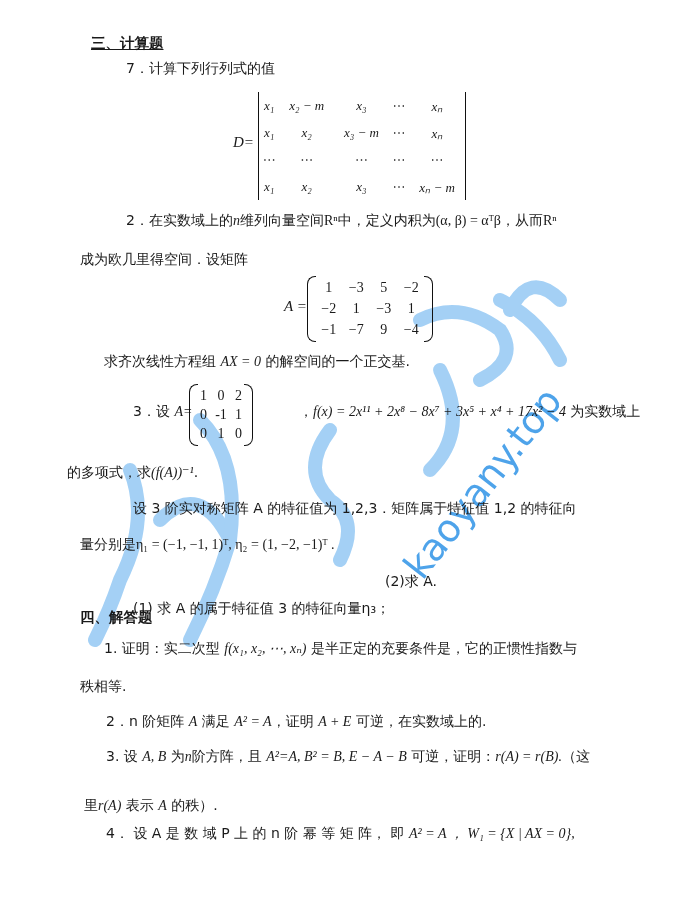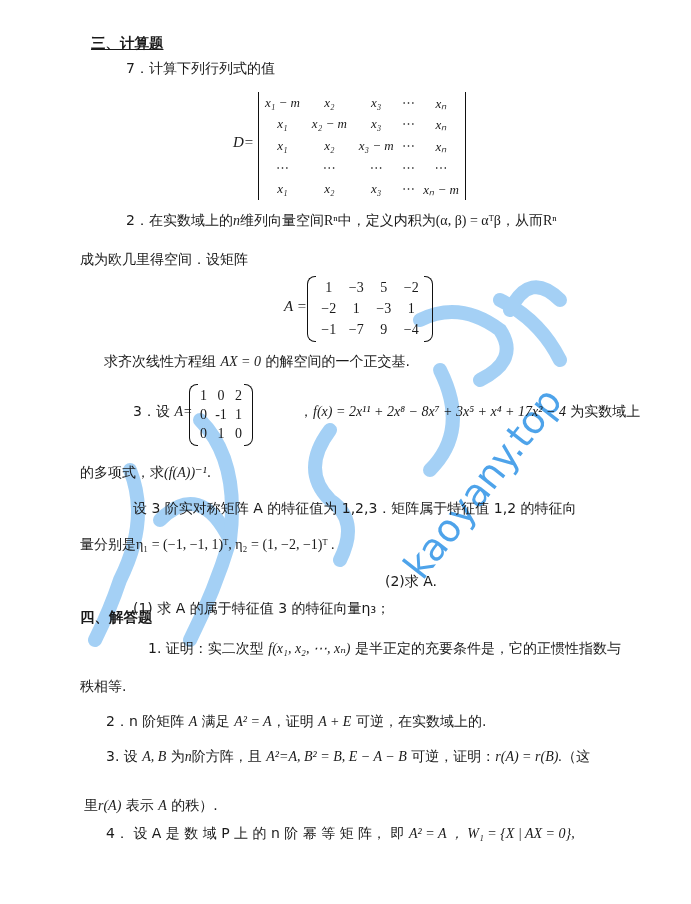--- a/index.html
+++ b/index.html
@@ -45,27 +45,20 @@
 </svg>
 <div class="wm" style="left:395px;top:560px;transform:rotate(-52deg);transform-origin:left top;font-size:38px;color:#3b9ae8;opacity:0.9;font-family:'DejaVu Sans',sans-serif;">kaoyany.top</div>
 
 <div class="abs h" style="left:91px;top:34px;font-weight:bold;text-decoration:underline;">三、计算题</div>
 <div class="abs" style="left:126px;top:60px;">7．计算下列行列式的值</div>
 
 <div class="abs m" style="left:233px;top:134px;font-size:15px;">D=</div>
 <div class="det">
   <table>
     <tbody>
-        <tr>
-          <td>x₁ − m</td>
-          <td>x₂</td>
-          <td>x₃</td>
-          <td class="d">⋯</td>
-          <td>xₙ</td>
-        </tr>
     <tr>
           <td>x₁</td>
           <td>x₂ − m</td>
           <td>x₃</td>
           <td class="d">⋯</td>
           <td>xₙ</td>
         </tr>
     <tr>
           <td>x₁</td>
           <td>x₂</td>
@@ -149,33 +142,33 @@
           <td>0</td>
           <td>1</td>
           <td>0</td>
         </tr>
   </tbody>
     </table>
 </div>
 <div class="abs" style="left:256px;top:403px;margin-left:43px;">
   ，<span class="m">f(x) = 2x¹¹ + 2x⁸ − 8x⁷ + 3x⁵ + x⁴ + 17x² − 4</span> <span>为实数域上</span>
 </div>
-<div class="abs" style="left:80px;top:464px;">
+<div class="abs" style="left:67px;top:464px;">
   <span>的多项式，求</span><span class="m">(f(A))⁻¹</span><span>.</span>
 </div>
 
 <div class="abs" style="left:133px;top:500px;">设 3 阶实对称矩阵 A 的特征值为 1,2,3．矩阵属于特征值 1,2 的特征向</div>
 <div class="abs" style="left:80px;top:536px;">
   <span>量分别是</span><span class="mr">η₁ = (−1, −1, 1)ᵀ, η₂ = (1, −2, −1)ᵀ .</span>
 </div>
 <div class="abs" style="left:133px;top:573px;margin-top:27px;">(1) 求 A 的属于特征值 3 的特征向量η₃；</div>
 <div class="abs" style="left:385px;top:573px;">(2)求 A.</div>
 
 <div class="abs h" style="left:80px;top:608px;font-weight:bold;">四、解答题</div>
-<div class="abs" style="left:104px;top:640px;margin-left:44px;">
+<div class="abs" style="left:104px;top:640px;">
   <span>1.</span> <span>证明：实二次型</span> <span class="m">f(x₁, x₂, ⋯, xₙ)</span> <span>是半正定的充要条件是，它的正惯性指数与</span>
 </div>
 <div class="abs" style="left:80px;top:678px;">秩相等.</div>
 
 <div class="abs" style="left:106px;top:713px;">
   <span>2．</span><span>n 阶矩阵</span> <span class="m">A</span> <span>满足</span> <span class="m">A² = A</span><span>，证明</span> <span class="m">A + E</span> <span>可逆，在实数域上的.</span>
 </div>
 
 <div class="abs" style="left:106px;top:748px;">
   <span>3.</span> <span>设</span> <span class="m">A, B</span> <span>为</span><span class="m">n</span><span>阶方阵，且</span> <span class="m">A²=A,  B² = B,  E − A − B</span> <span>可逆，证明：</span><span class="m">r(A) = r(B).</span><span>（这</span>

